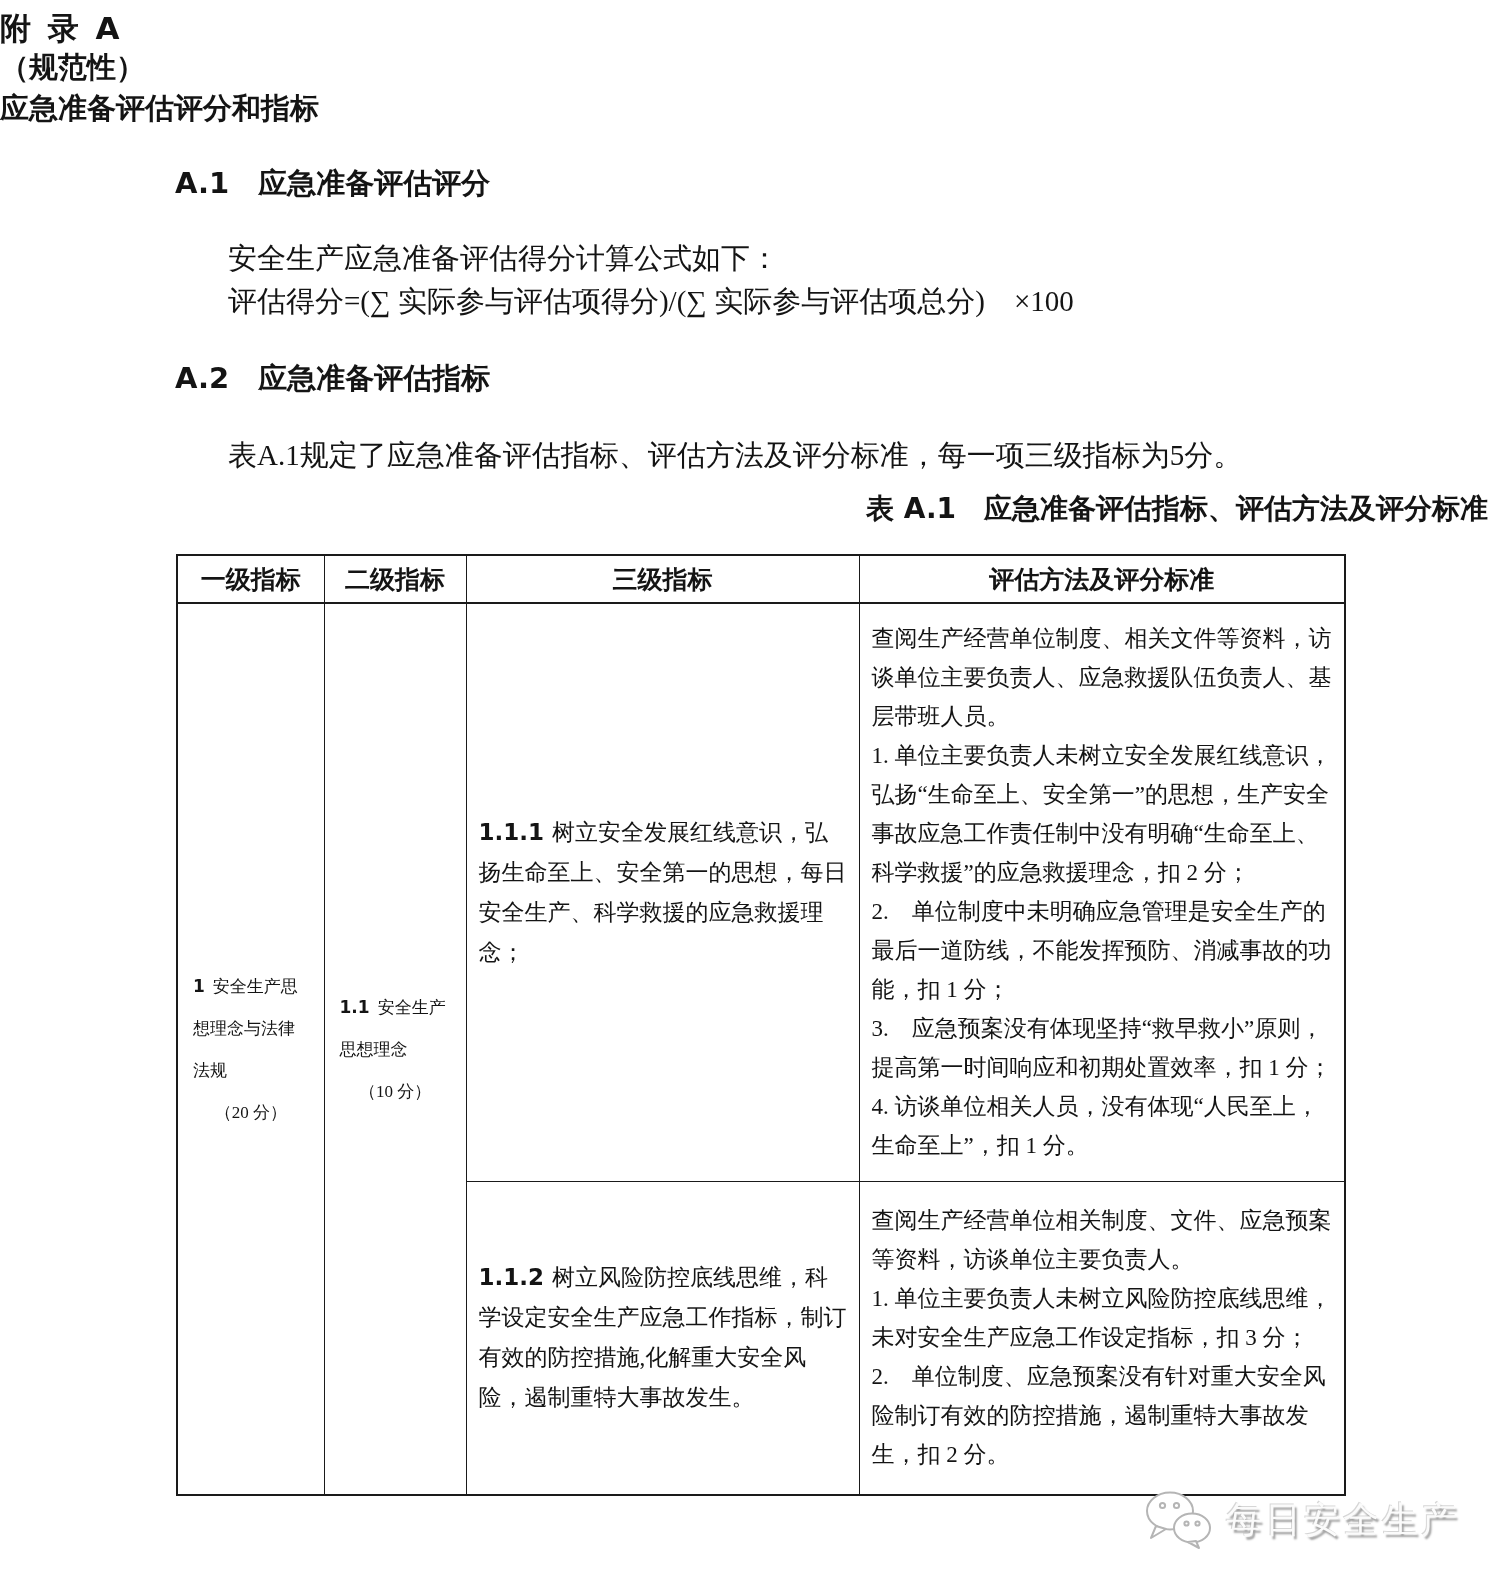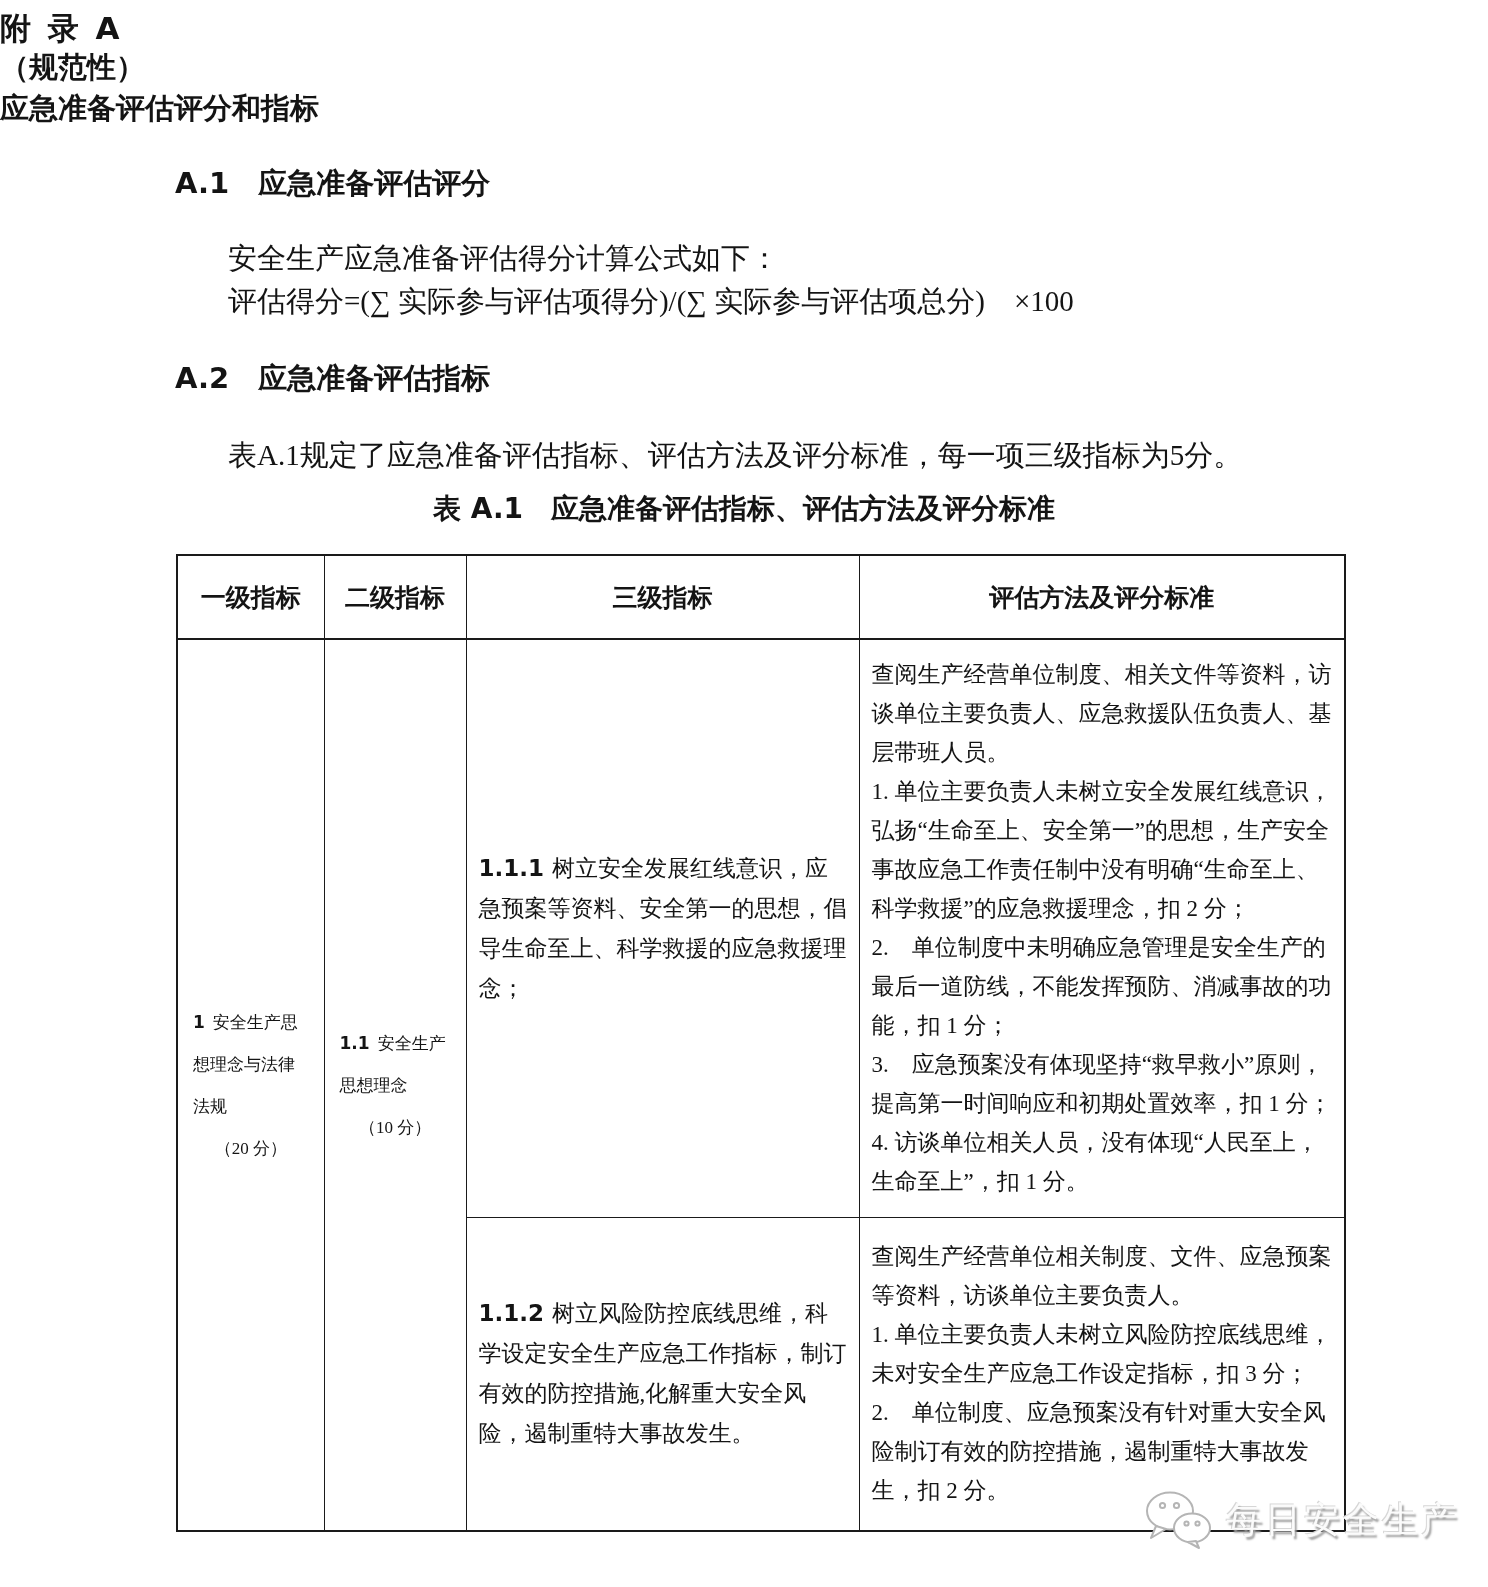--- a/index.html
+++ b/index.html
@@ -23,36 +23,36 @@
   .sec-heading { margin: 38px 0 0 175px; font-size: 29px; line-height: 36px; }
   .para {
     margin-left: 228px; margin-right: 120px;
     font-size: 29px; line-height: 42px;
   }
   .p-first { margin-top: 36px; }
   .p-follow { margin-top: 1px; }
   .p-a2 { margin-top: 38px; }
 
   
-  .caption { margin-top: 15px; text-align: center; font-size: 28px; line-height: 36px; }
+  .caption { margin-top: 15px; text-align: right; font-size: 28px; line-height: 36px; }
 
   
   table.indicators {
     border-collapse: collapse;
     table-layout: fixed;
     margin: 27px 0 0 176px;
     width: 1168px;
     border: 2px solid #1a1a1a;
   }
   table.indicators th, table.indicators td {
     border: 1px solid #1a1a1a;
     vertical-align: middle;
   }
   table.indicators th {
-    height: 84px;
+    height: 48px;
     font-size: 25px;
     text-align: center;
     border-bottom: 2px solid #1a1a1a;
   }
   td.level3-cell { border-bottom: 2px solid #1a1a1a; }
   td.criteria-cell { border-bottom: 2px solid #1a1a1a; }
   td.span-cell {
     font-size: 17px; line-height: 42px;
     padding: 12px 15px;
     text-align: left;
@@ -122,21 +122,21 @@
     <tr>
       <td class="span-cell" rowspan="2">
         <div><span class="lvl-num">1</span><span>安全生产思想理念与法律法规</span></div>
         <div class="score-line">（20 分）</div>
       </td>
       <td class="span-cell" rowspan="2">
         <div><span class="lvl-num">1.1</span><span>安全生产思想理念</span></div>
         <div class="score-line">（10 分）</div>
       </td>
       <td class="level3-cell h-row1">
-        <span class="lvl-num">1.1.1</span><span>树立安全发展红线意识，应急预案等资料、安全第一的思想，倡导生命至上、科学救援的应急救援理念；</span>
+        <span class="lvl-num">1.1.1</span><span>树立安全发展红线意识，弘扬生命至上、安全第一的思想，每日安全生产、科学救援的应急救援理念；</span>
       </td>
       <td class="criteria-cell h-row1">
         <p>查阅生产经营单位制度、相关文件等资料，访谈单位主要负责人、应急救援队伍负责人、基层带班人员。</p>
         <p>1. 单位主要负责人未树立安全发展红线意识，弘扬“生命至上、安全第一”的思想，生产安全事故应急工作责任制中没有明确“生命至上、科学救援”的应急救援理念，扣 2 分；</p>
         <p>2.　单位制度中未明确应急管理是安全生产的最后一道防线，不能发挥预防、消减事故的功能，扣 1 分；</p>
         <p>3.　应急预案没有体现坚持“救早救小”原则，提高第一时间响应和初期处置效率，扣 1 分；</p>
         <p>4. 访谈单位相关人员，没有体现“人民至上，生命至上”，扣 1 分。</p>
       </td>
     </tr>
     <tr>

